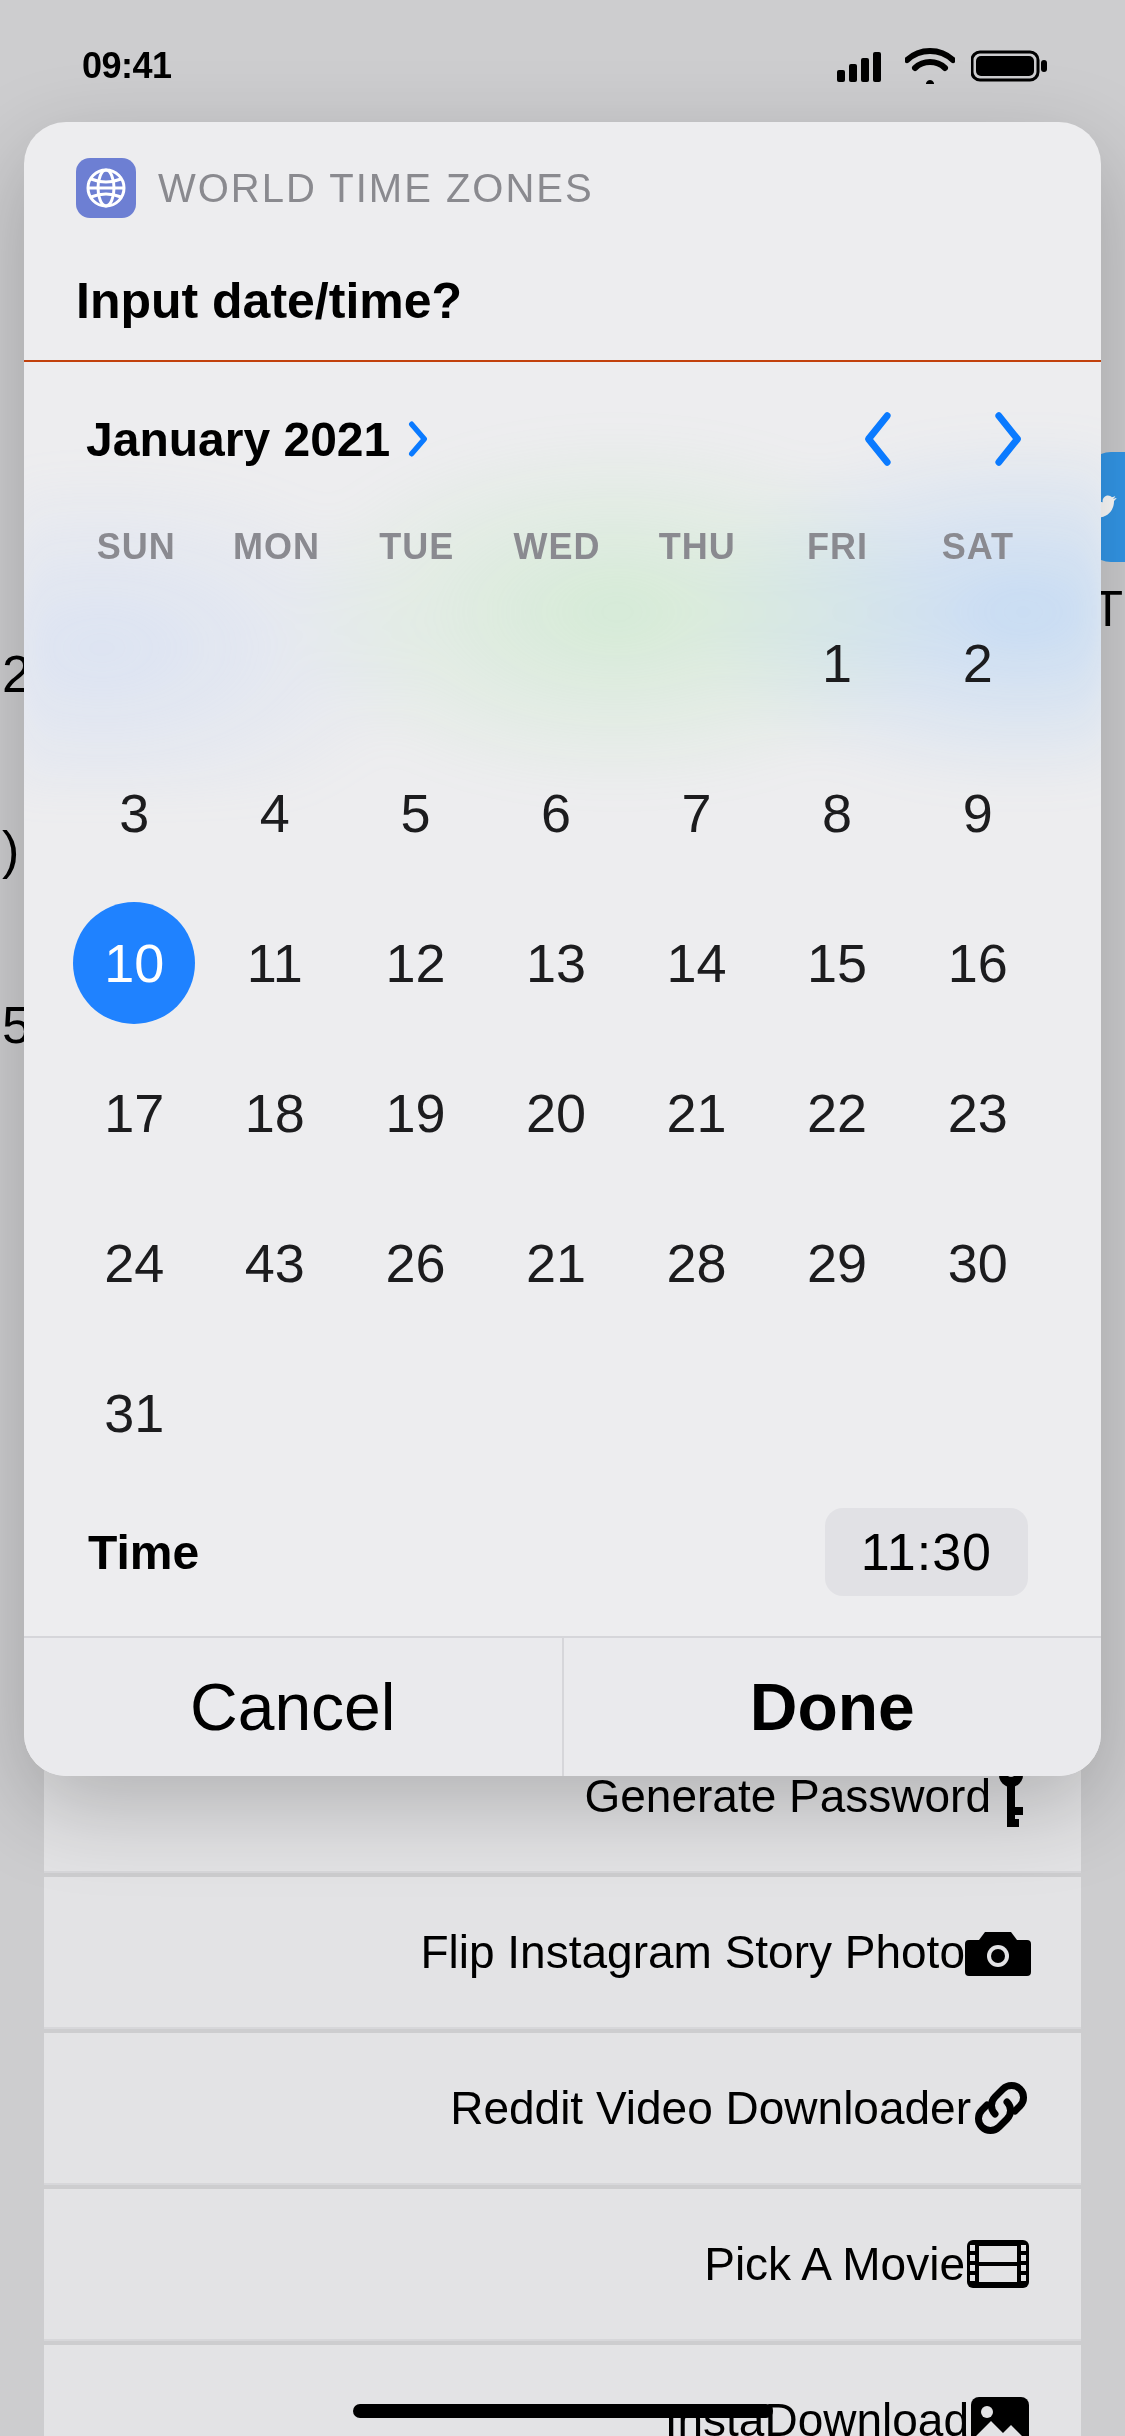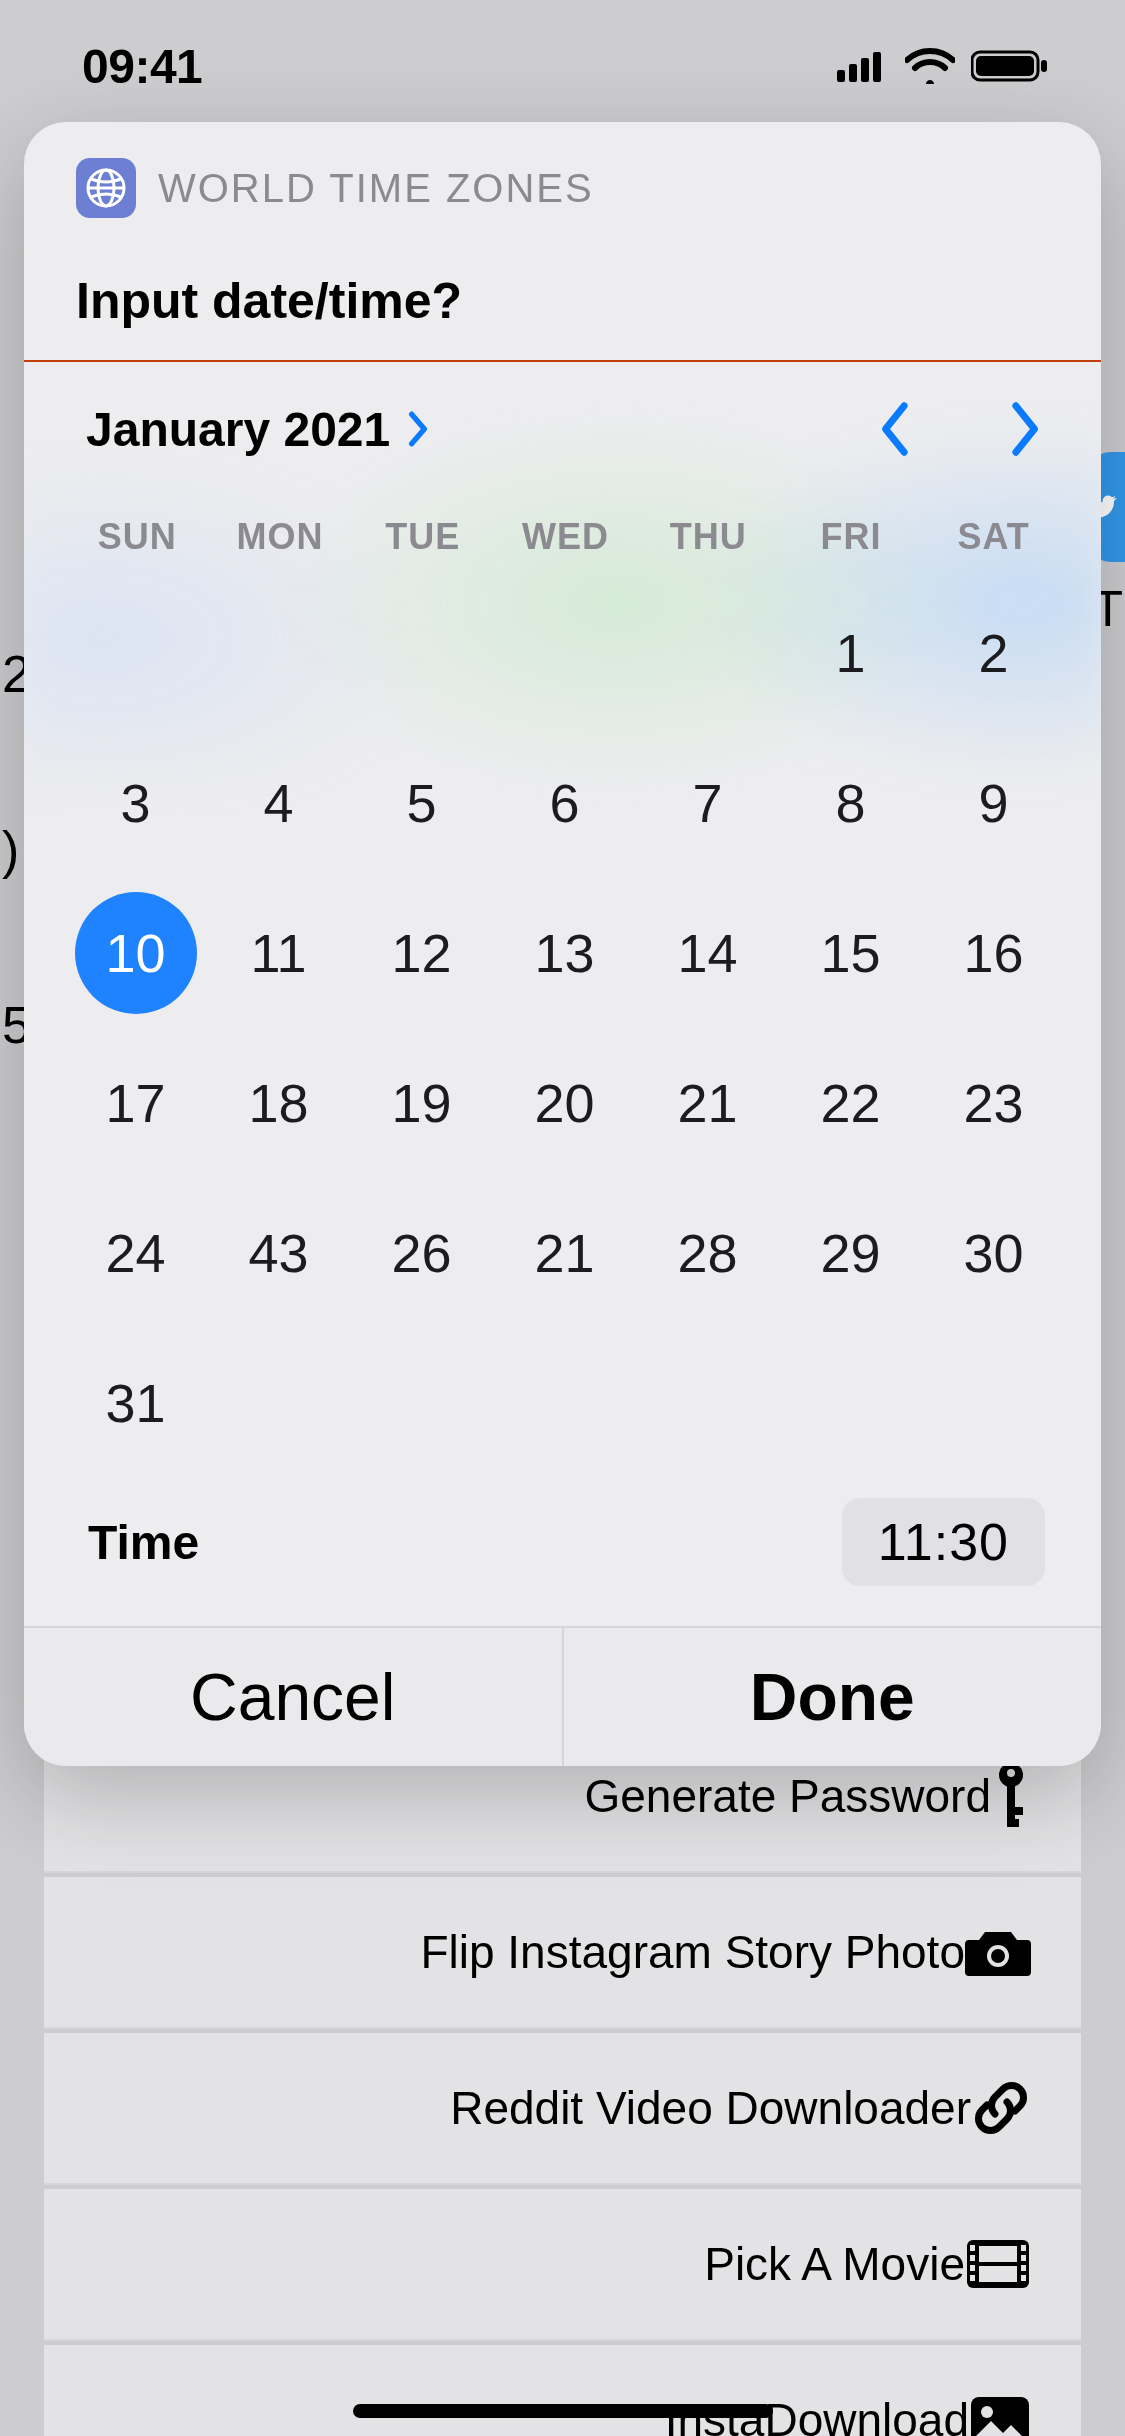--- a/index.html
+++ b/index.html
@@ -16,21 +16,21 @@
   .status-bar {
     position: absolute;
     top: 0; left: 0; right: 0;
     height: 132px;
     display: flex;
     align-items: center;
     justify-content: space-between;
     padding: 0 76px 0 82px;
   }
   .status-time {
-    font-size: 48px;
+    font-size: 36px;
     font-weight: 700;
     letter-spacing: -0.5px;
     color: #000;
   }
   .status-icons {
     display: flex;
     align-items: center;
     gap: 16px;
   }
 
@@ -111,21 +111,22 @@
   .modal-question {
     margin-top: 54px;
     font-size: 50px;
     font-weight: 700;
     color: #000;
   }
 
   
   .calendar {
     position: relative;
-    padding: 30px 36px 40px 40px;
+    padding: 30px 53px 40px 40px;
+    margin-top: 10px;
   }
   .blur-wash {
     position: absolute;
     top: 60px;
     left: -10px;
     right: -10px;
     height: 360px;
     background:
       radial-gradient(ellipse 480px 260px at 55% 50%, rgba(150,230,150,0.28), transparent 70%),
       radial-gradient(ellipse 480px 260px at 92% 50%, rgba(110,180,255,0.30), transparent 70%),

